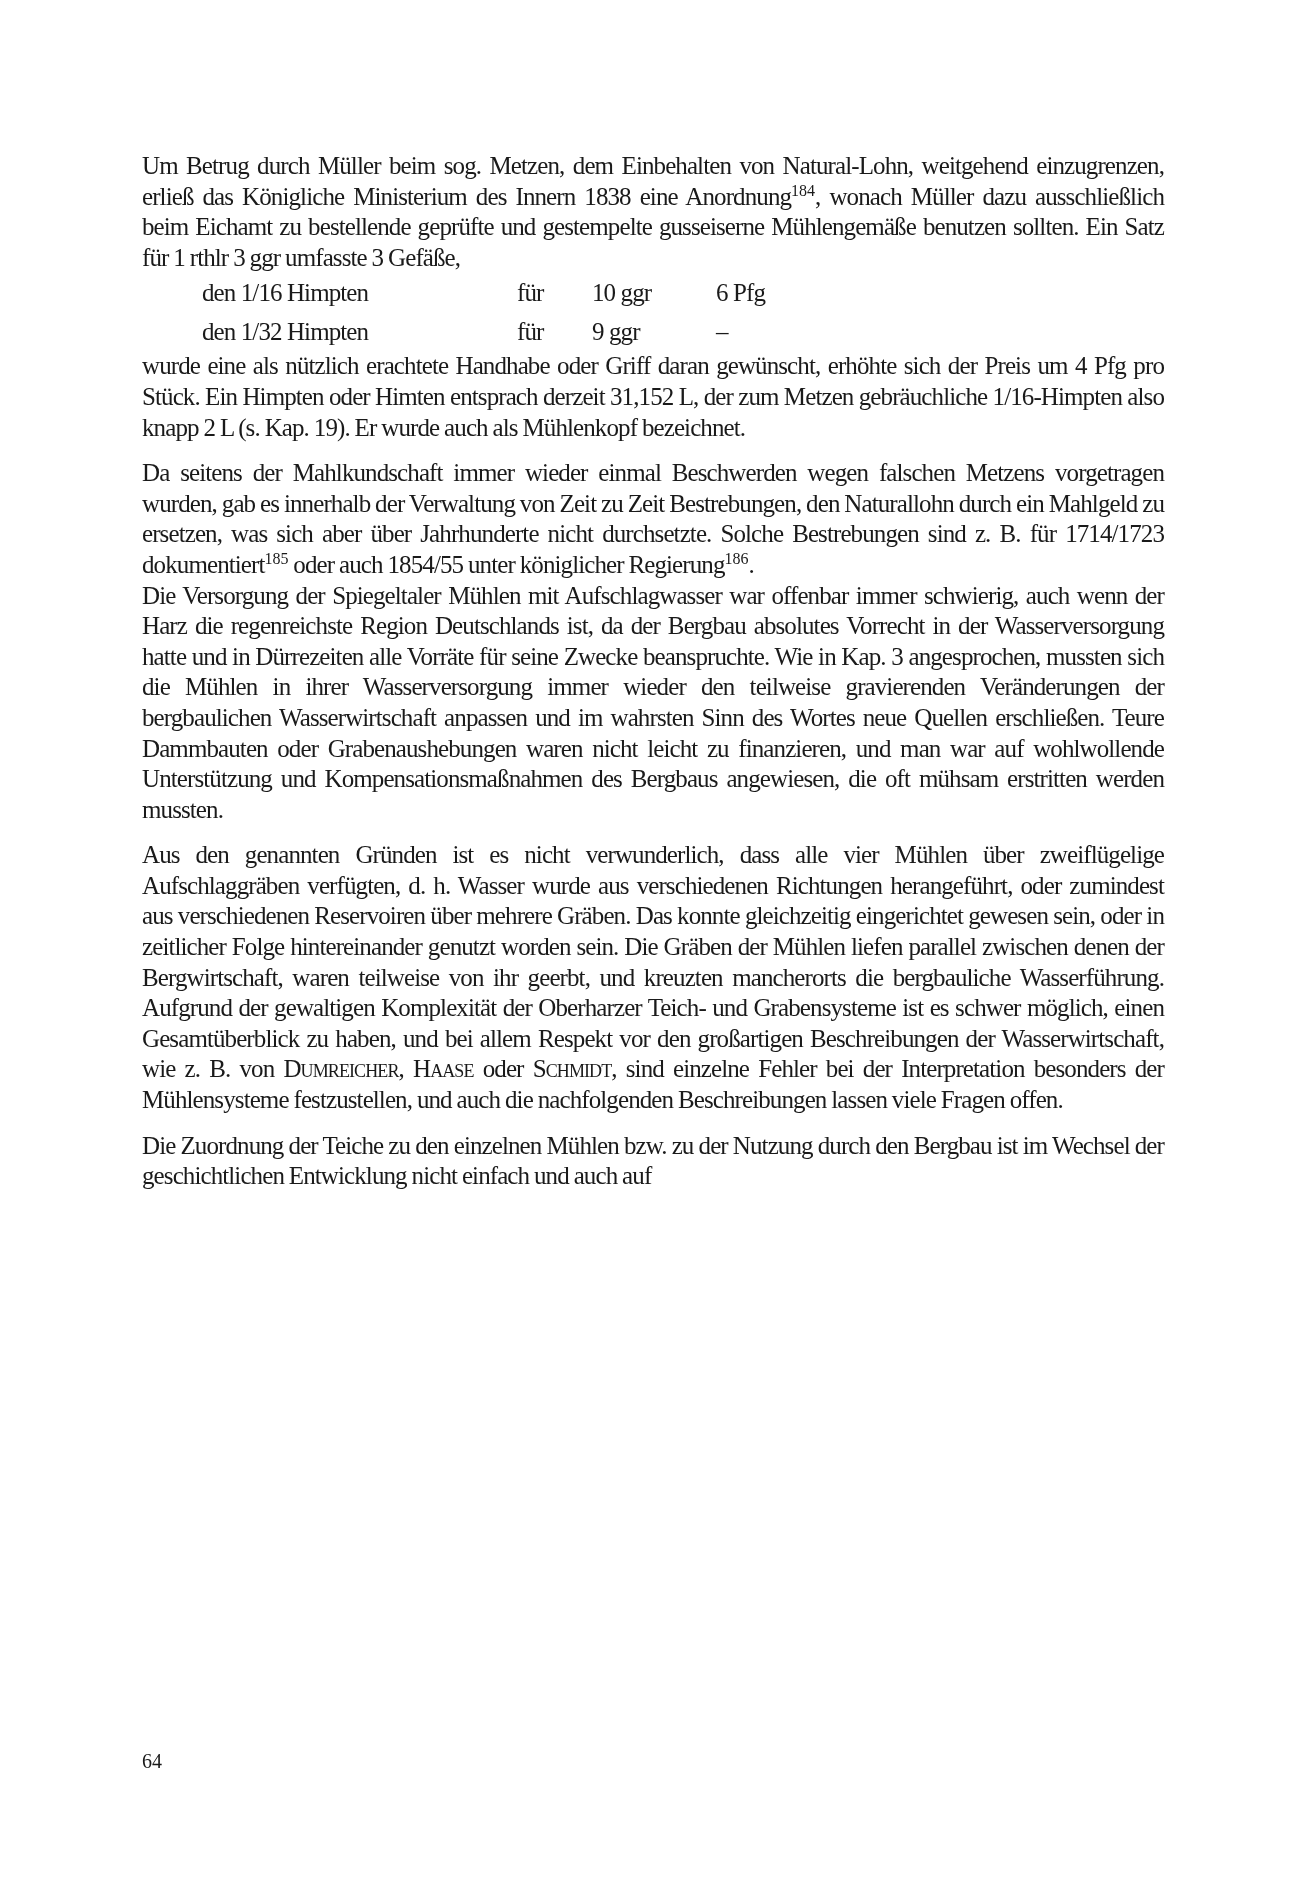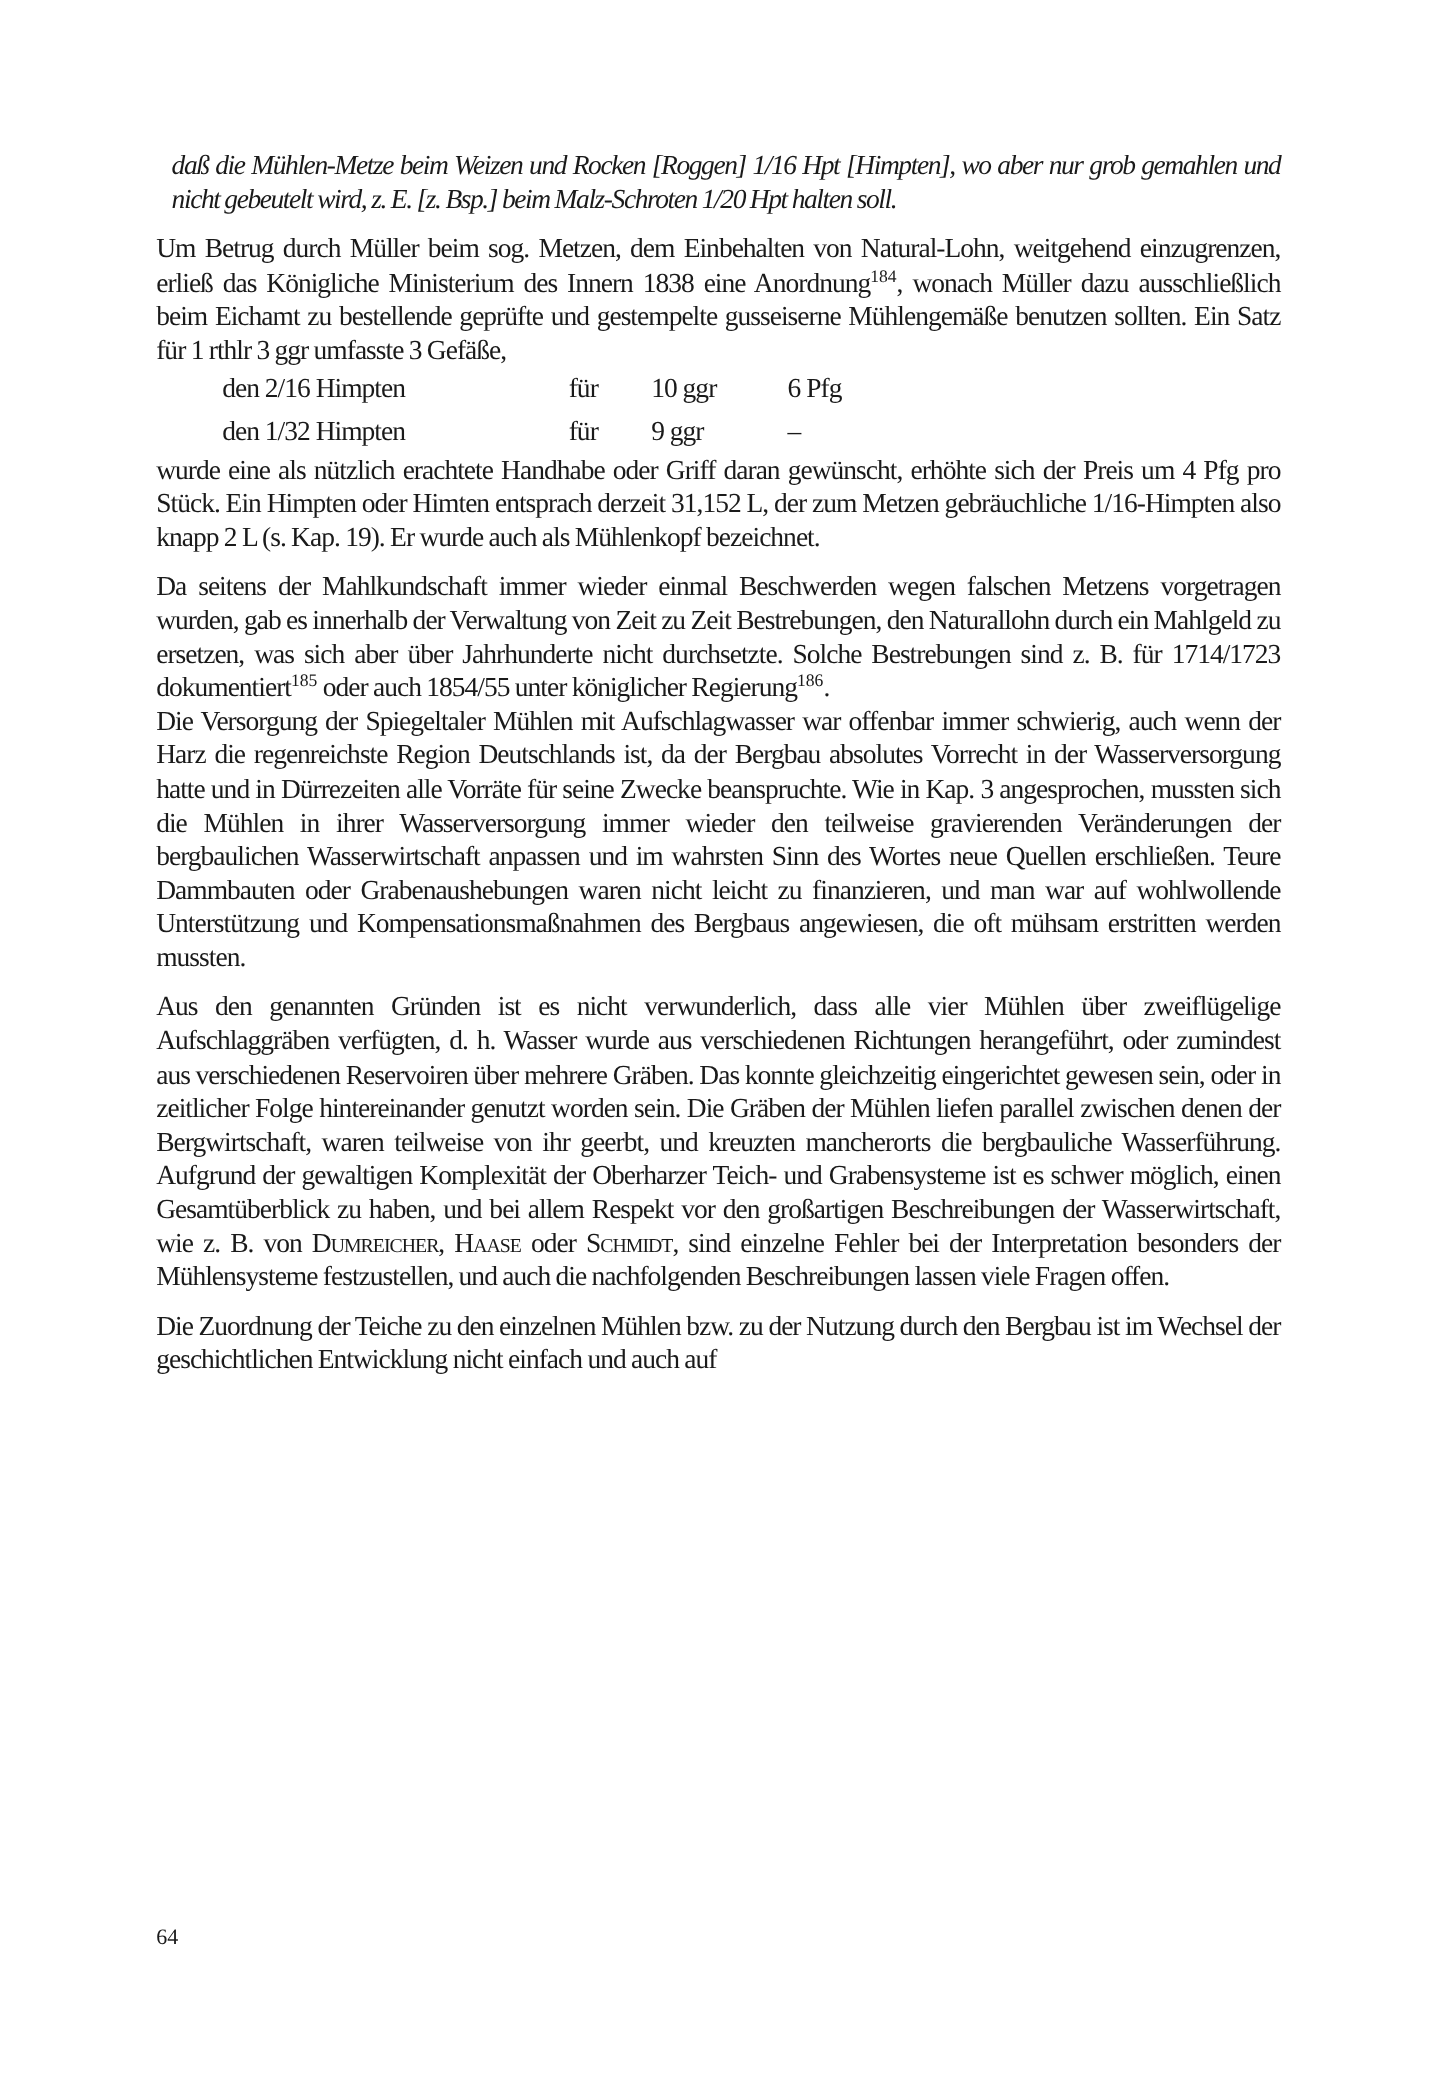--- a/index.html
+++ b/index.html
@@ -28,32 +28,29 @@
   .page-number {
     position: absolute; left: 142px; top: 1750px;
     font-family: "Liberation Serif", serif; font-size: 20px; color: #1a1a1a;
   }
 </style>
 </head>
 <body>
 
 <div class="page">
 
-  <p class="quote">
-    <span>daß die Mühlen-Metze beim Weizen und Rocken [Roggen] 1/16 Hpt [Himpten], wo aber nur grob gemahlen und nicht gebeutelt wird, z. E. [z. Bsp.] beim Malz-Schroten 1/20 Hpt halten soll.</span>
-  </p>
 
   <div class="gap"></div>
 
   <p><span>Um Betrug durch Müller beim sog. Metzen, dem Einbehalten von Natural-Lohn, weitgehend einzugrenzen, erließ das Königliche Ministerium des Innern 1838 eine Anordnung</span><sup>184</sup><span>, wonach Müller dazu ausschließlich beim Eichamt zu bestellende geprüfte und gestempelte gusseiserne Mühlengemäße benutzen sollten. Ein Satz für 1 rthlr 3 ggr umfasste 3 Gefäße,</span></p>
 
   <table class="measures">
     <tbody id="measures-body">
         <tr>
-          <td class="c-item">den 2/16 Himpten</td>
+          <td class="c-item">den 1/16 Himpten</td>
           <td class="c-fuer">für</td>
           <td class="c-ggr">10 ggr</td>
           <td class="c-pfg">6 Pfg</td>
         </tr>
         <tr>
           <td class="c-item">den 1/32 Himpten</td>
           <td class="c-fuer">für</td>
           <td class="c-ggr">9 ggr</td>
           <td class="c-pfg">–</td>
         </tr>

